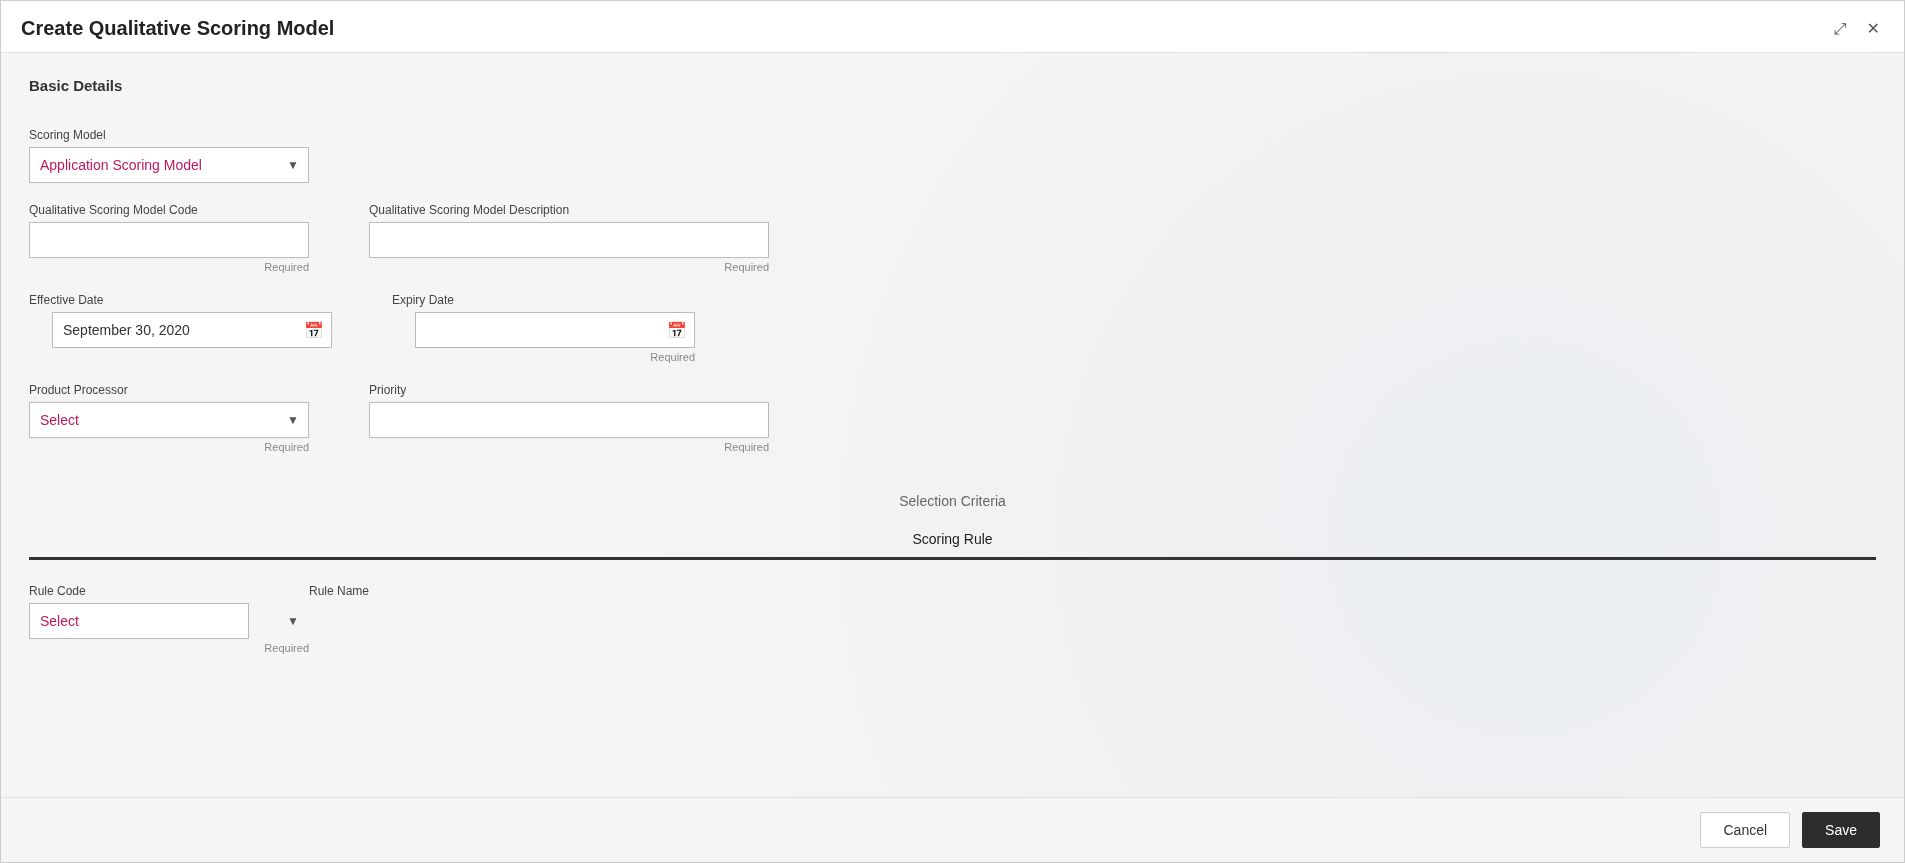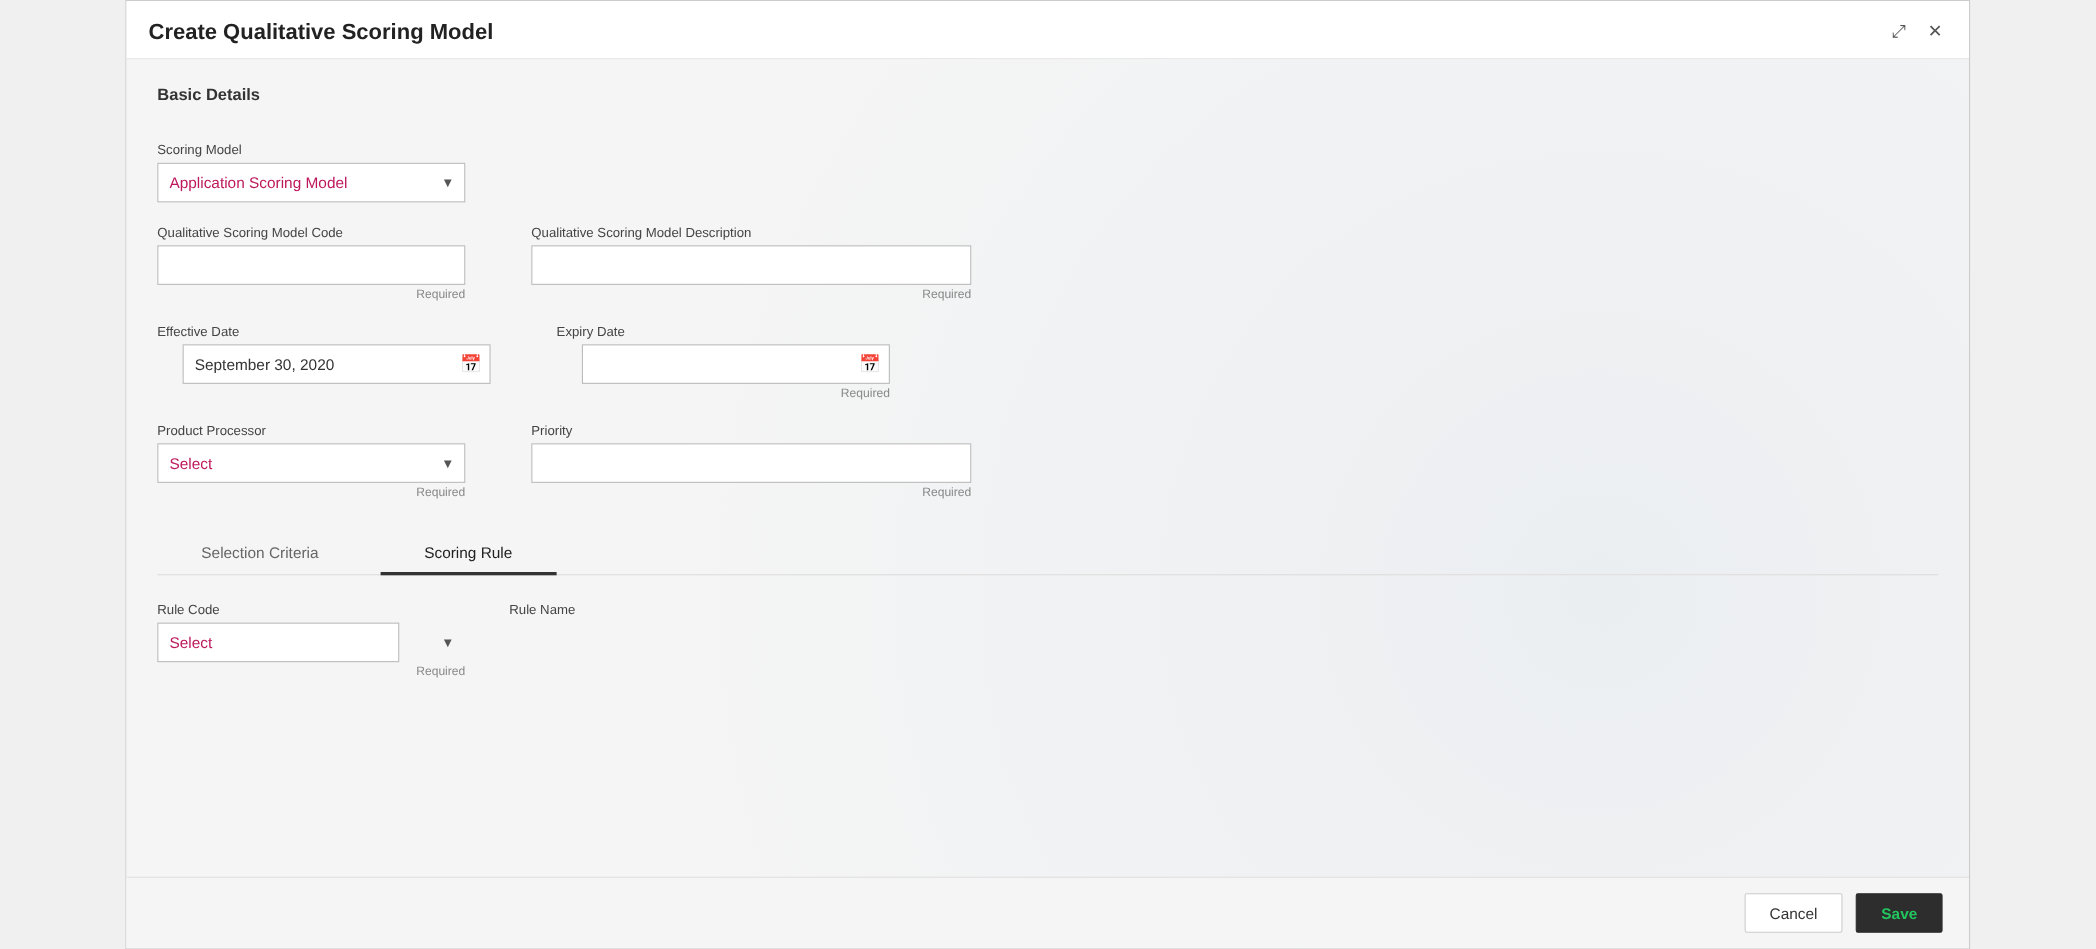--- a/index.html
+++ b/index.html
@@ -6,21 +6,21 @@
     body {
       font-family: Arial, sans-serif;
       background: #f0f0f0;
       display: flex;
       justify-content: center;
       align-items: center;
       min-height: 100vh;
     }
     .modal {
       background: #f5f5f5;
-      width: 1677px;
+      width: 1905px;
       min-height: 863px;
       position: relative;
       border: 1px solid #ccc;
       display: flex;
       flex-direction: column;
     }
     .modal-header {
       display: flex;
       justify-content: space-between;
       align-items: center;
@@ -143,21 +143,22 @@
       top: 50%;
       transform: translateY(-50%);
       color: #555;
       font-size: 16px;
       cursor: pointer;
     }
     .tabs-container {
       margin-top: 30px;
       border-bottom: 1px solid #ddd;
       display: flex;
-      gap: 16px;
+      gap: 0;
+      flex-direction: column;
     }
     .tab {
       padding: 10px 40px;
       font-size: 14px;
       color: #666;
       cursor: pointer;
       background: none;
       border: none;
       border-bottom: 3px solid transparent;
       margin-bottom: -1px;
@@ -171,21 +172,20 @@
       padding: 24px 0;
     }
     .score-title {
       font-size: 15px;
       font-weight: bold;
       color: #333;
       margin-bottom: 20px;
     }
     .score-form-row {
       display: flex;
-      gap: 40px;
       align-items: flex-start;
     }
     .modal-footer {
       position: absolute;
       bottom: 0;
       right: 0;
       left: 0;
       display: flex;
       justify-content: flex-end;
       gap: 12px;
@@ -200,23 +200,22 @@
       cursor: pointer;
       border-radius: 2px;
       height: 36px;
     }
     .btn-cancel {
       background: #fff;
       color: #333;
     }
     .btn-save {
       background: #2d2d2d;
-      color: #22c55e;
+      color: #ffffff;
       border-color: #2d2d2d;
-      font-weight: bold;
     }
     .rule-name-label {
       font-size: 12px;
       color: #444;
       margin-bottom: 5px;
     }
     .rule-name-display {
       font-size: 14px;
       color: #333;
       padding: 7px 0;

